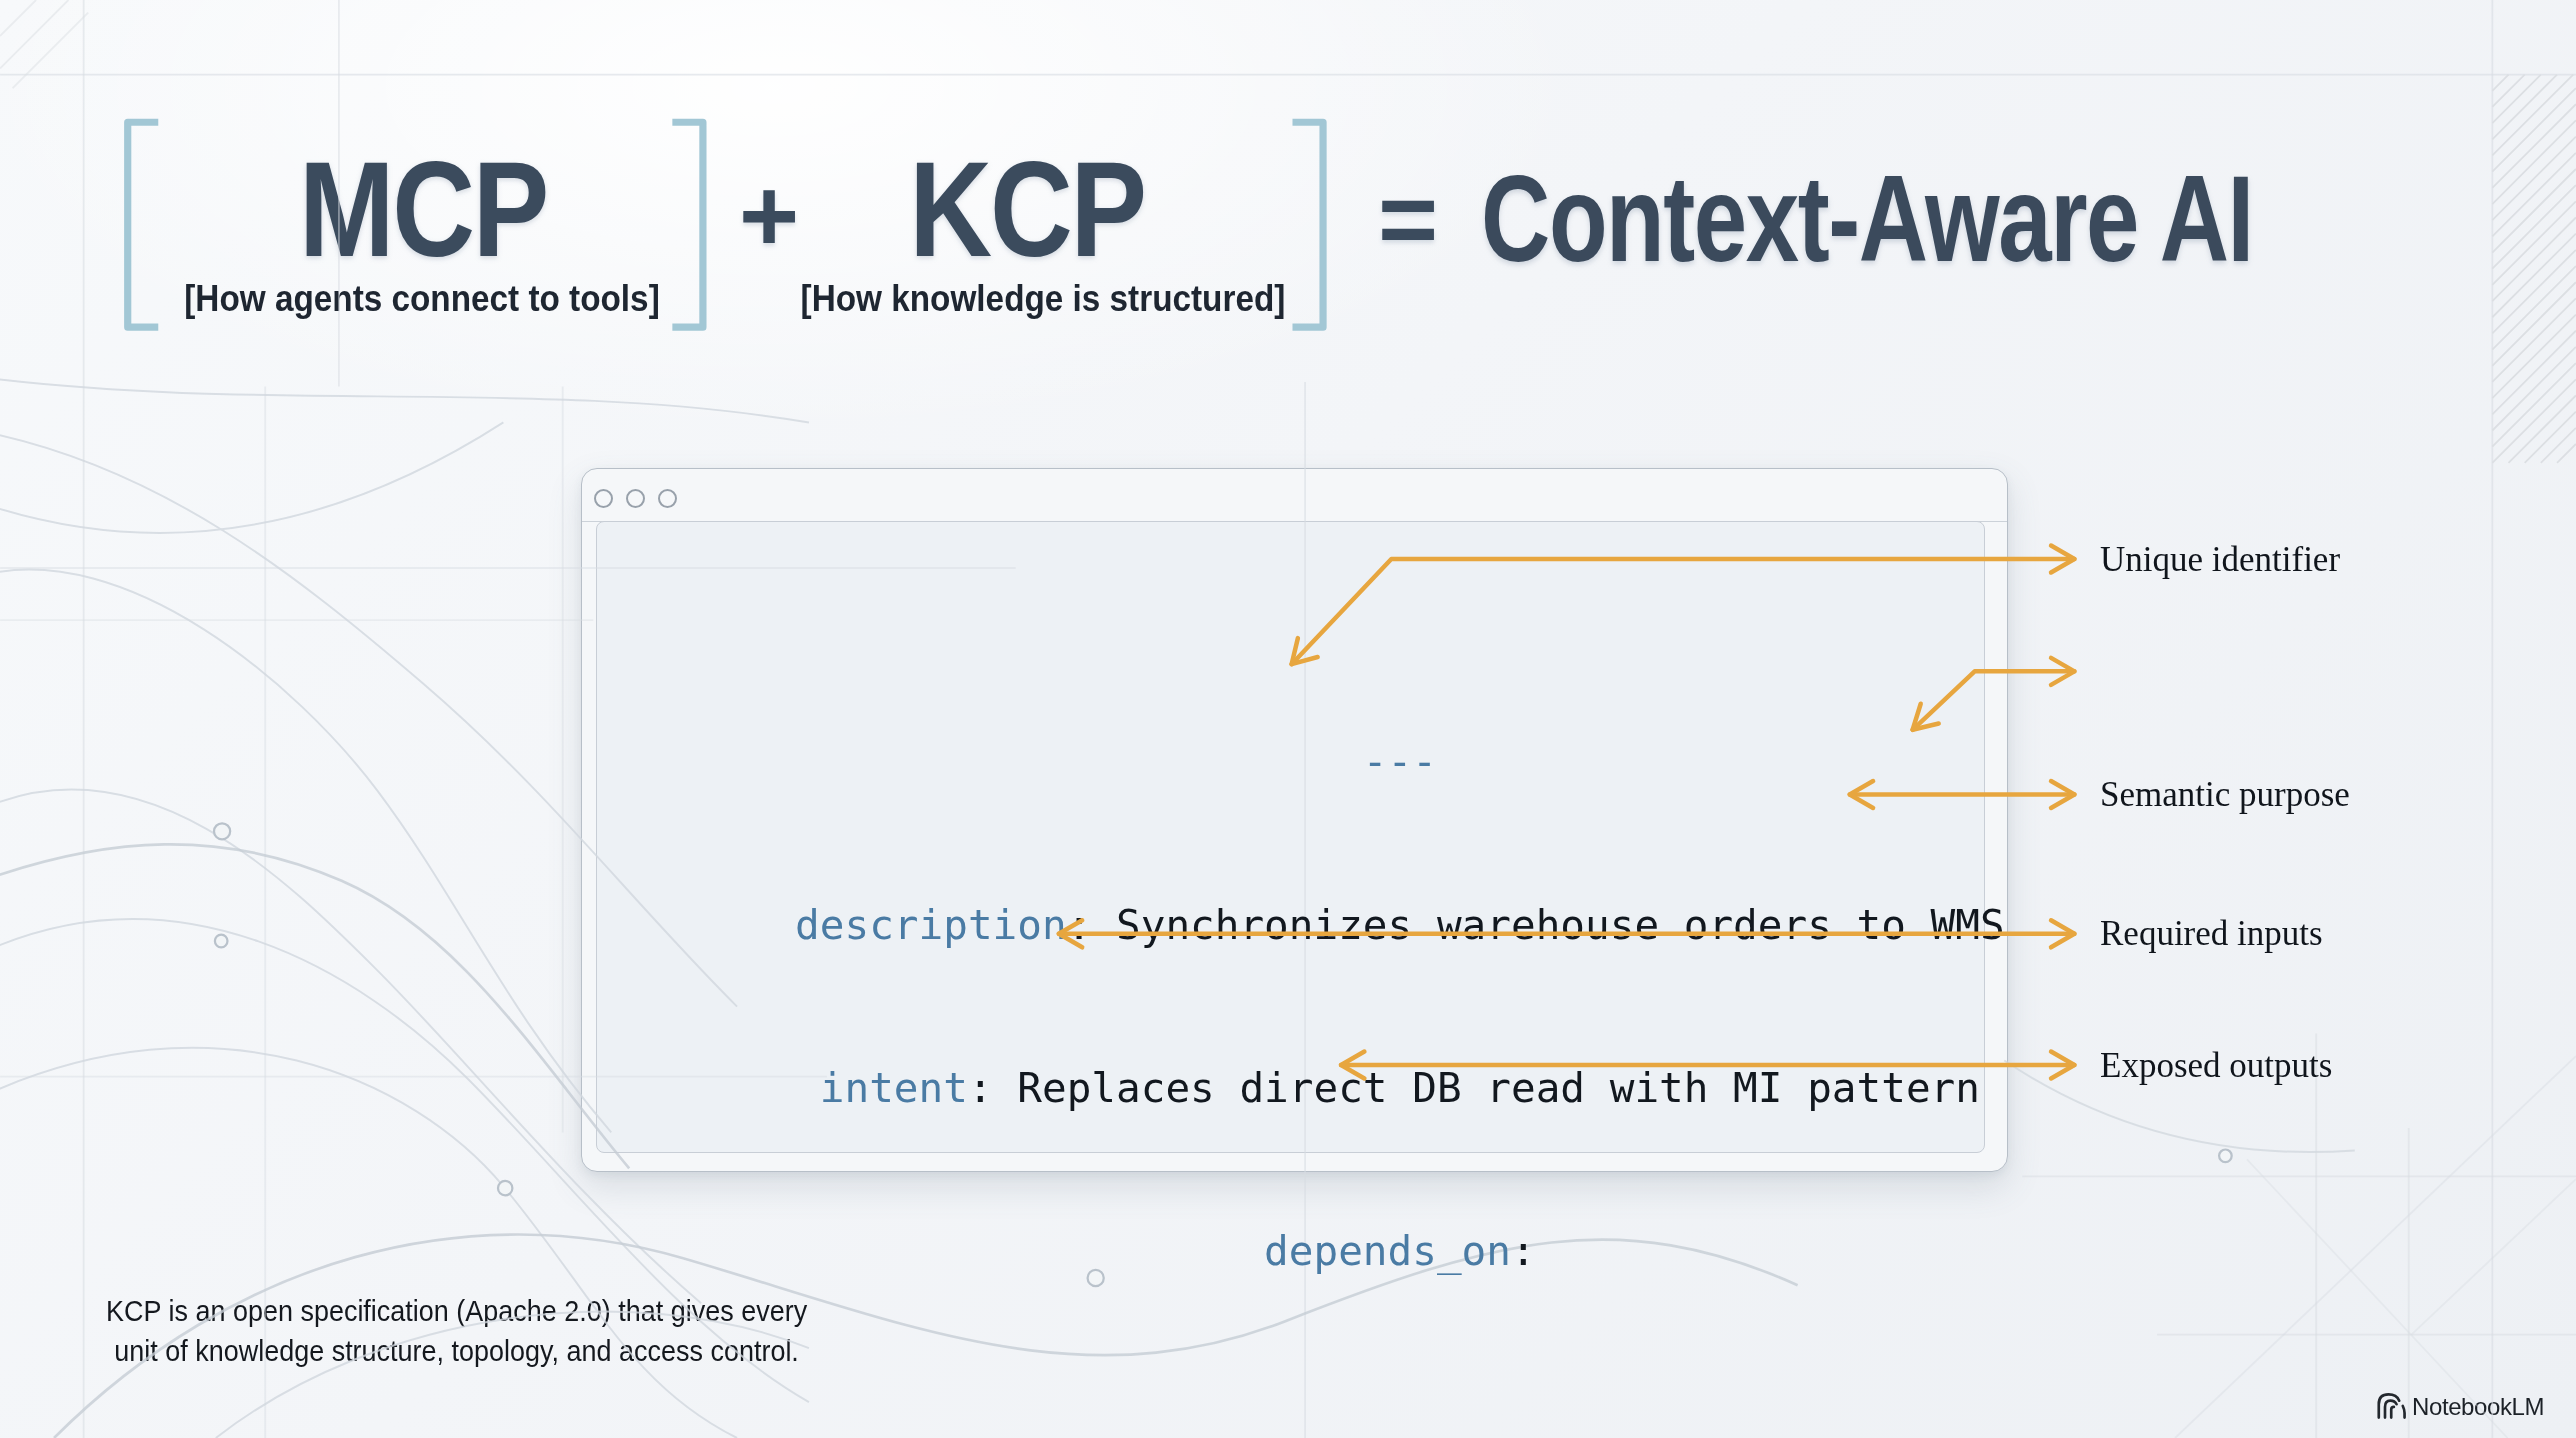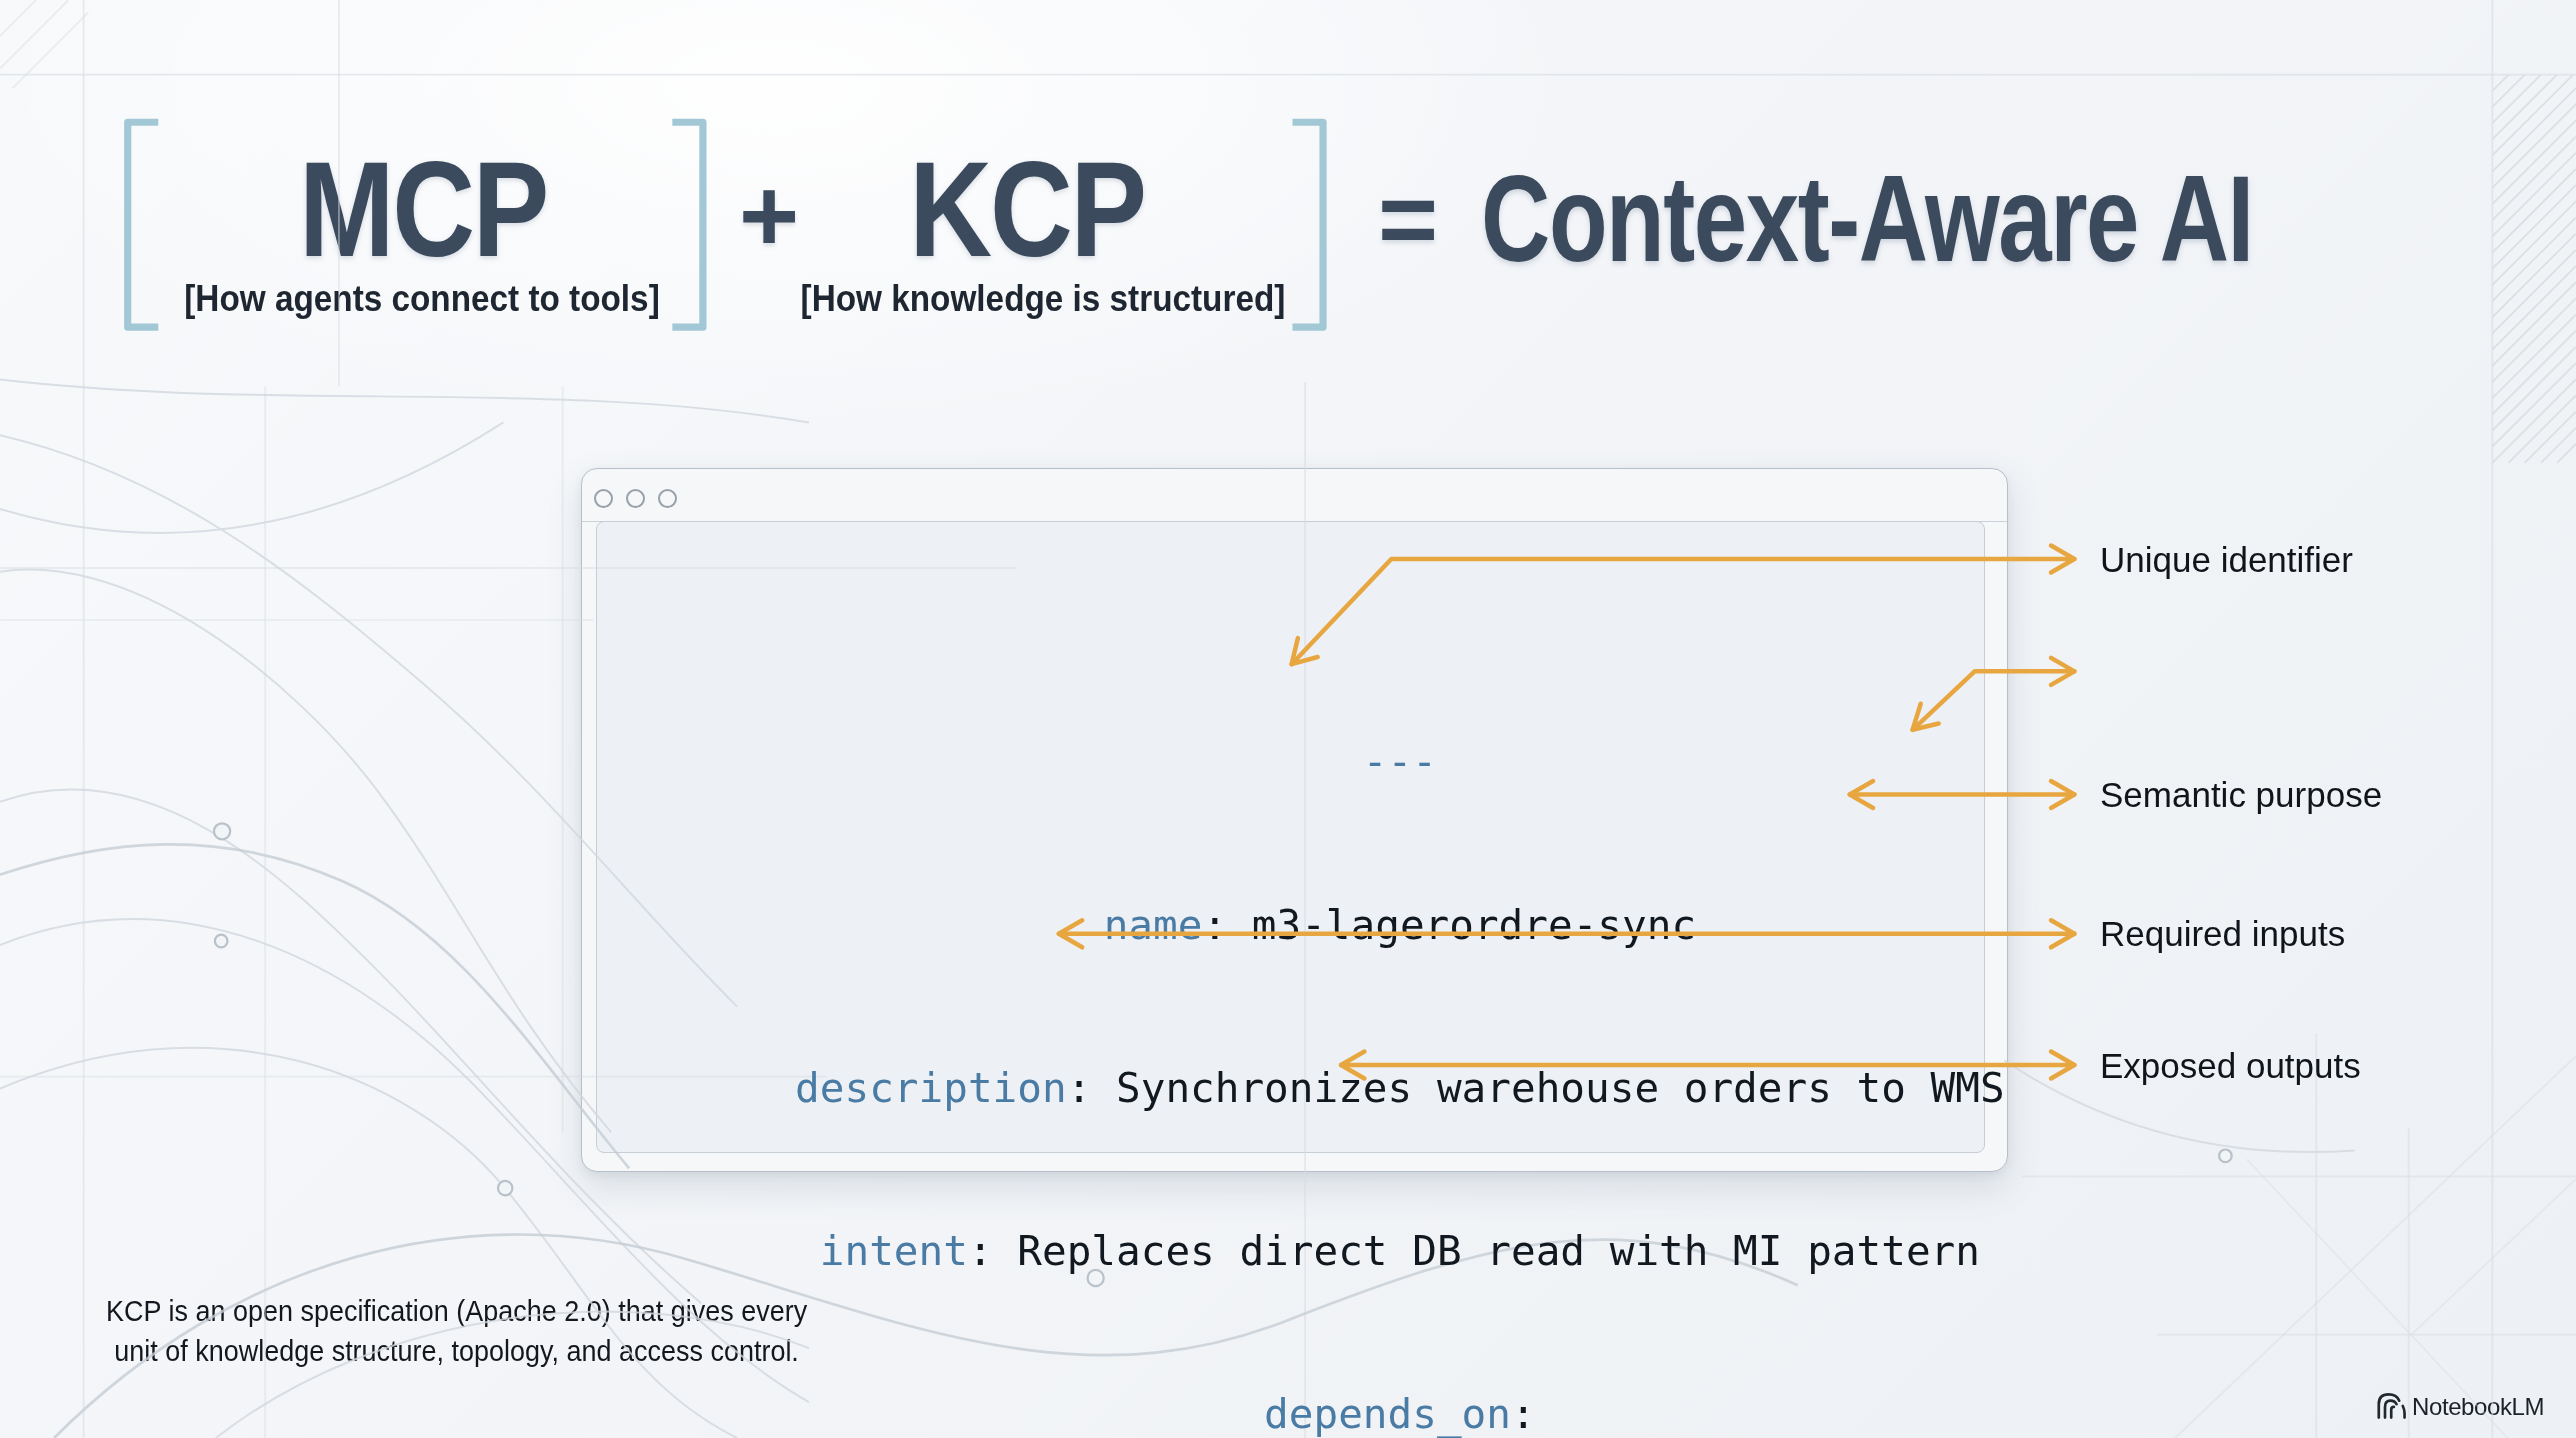--- a/index.html
+++ b/index.html
@@ -54,21 +54,21 @@
     position:absolute;left:647px;top:566px;z-index:3;
     font-family:"DejaVu Sans Mono",monospace;font-size:41px;color:#12181f;
     white-space:pre;
   }
   .code-line{height:67px;line-height:67px;}
   .ckey{color:#4a7ba4;} 
   .cpunct{color:#12181f;}
   
   .ann{
     position:absolute;left:2100px;z-index:4;
-    font-family:Liberation Sans, sans-serif;font-size:35px;line-height:47px;
+    font-family:Liberation Serif, serif;font-size:35px;line-height:47px;
     color:#10151c;white-space:pre-line;
   }
   
   .caption{
     position:absolute;left:106px;top:1291px;
     font-size:29px;line-height:40px;font-weight:500;color:#14181e;
     transform:scaleX(.93);transform-origin:left top;white-space:pre-line;
   }
   .brand{
     position:absolute;left:2412px;top:1393px;
@@ -159,23 +159,20 @@
       <span class="win-dot" style="left:76px"></span>
     </div>
     <div class="win-panel"></div>
   </div>
 
   <div class="code">
     <div class="code-line">
       <span class="ckey">---</span>
     </div>
     <div class="code-line">
-      <span class="ckey">name</span><span class="cpunct">: </span><span>m3-lagerordre-sync</span>
-    </div>
-    <div class="code-line">
       <span class="ckey">description</span><span class="cpunct">: </span><span>Synchronizes warehouse orders to WMS</span>
     </div>
     <div class="code-line">
       <span class="ckey">intent</span><span class="cpunct">: </span><span>Replaces direct DB read with MI pattern</span>
     </div>
     <div class="code-line">
       <span class="ckey">depends_on</span><span class="cpunct">:</span>
     </div>
     
     

